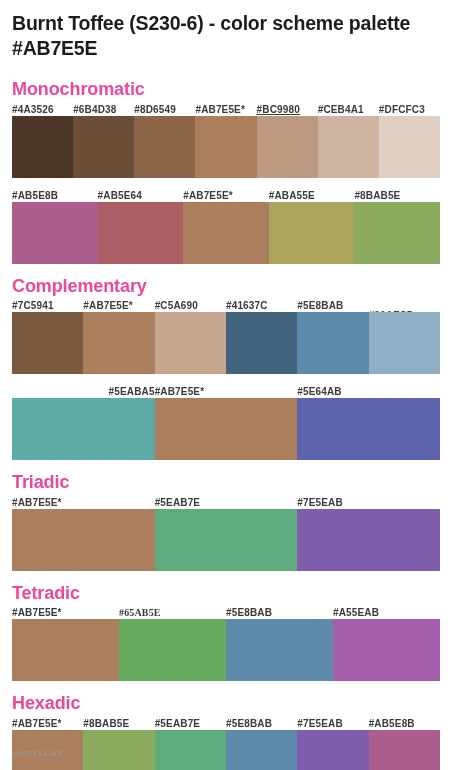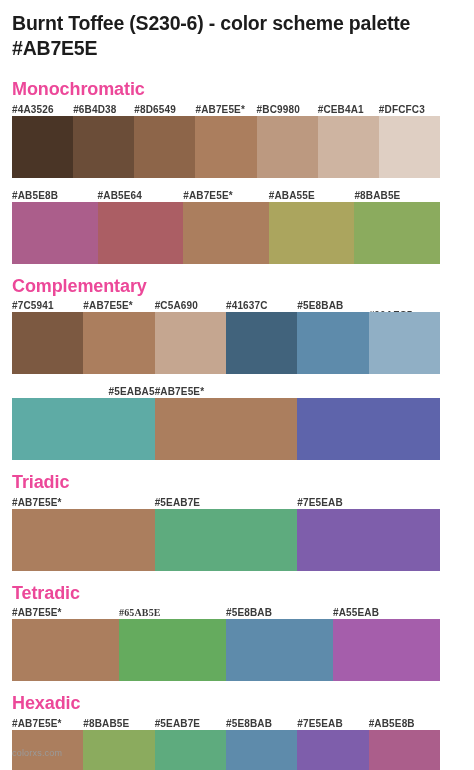--- a/index.html
+++ b/index.html
@@ -90,21 +90,21 @@
   <h1 class="title">Burnt Toffee (S230-6) - color scheme palette #AB7E5E</h1>
 
   <div class="sections">
       <div class="section">
         <div class="section-title">Monochromatic</div>
         <div class="labels-row">
           <div class="swatch-label" style="width: 14.2857%;">#4A3526</div>
           <div class="swatch-label" style="width: 14.2857%;">#6B4D38</div>
           <div class="swatch-label" style="width: 14.2857%;">#8D6549</div>
           <div class="swatch-label" style="width: 14.2857%;">#AB7E5E*</div>
-          <div class="swatch-label" style="width: 14.2857%;">#BC9980</div>
+          <div class="swatch-label" style="width: 14.2857%; text-decoration: underline;">#BC9980</div>
           <div class="swatch-label" style="width: 14.2857%;">#CEB4A1</div>
           <div class="swatch-label" style="width: 14.2857%;">#DFCFC3</div>
         </div>
         <div class="band">
           <div class="swatch" style="width: 14.2857%; background: rgb(74, 53, 38);"></div>
           <div class="swatch" style="width: 14.2857%; background: rgb(107, 77, 56);"></div>
           <div class="swatch" style="width: 14.2857%; background: rgb(141, 101, 73);"></div>
           <div class="swatch" style="width: 14.2857%; background: rgb(171, 126, 94);"></div>
           <div class="swatch" style="width: 14.2857%; background: rgb(188, 153, 128);"></div>
           <div class="swatch" style="width: 14.2857%; background: rgb(206, 180, 161);"></div>
@@ -143,20 +143,21 @@
           <div class="swatch" style="width: 16.6667%; background: rgb(197, 166, 144);"></div>
           <div class="swatch" style="width: 16.6667%; background: rgb(65, 99, 124);"></div>
           <div class="swatch" style="width: 16.6667%; background: rgb(94, 139, 171);"></div>
           <div class="swatch" style="width: 16.6667%; background: rgb(144, 175, 197);"></div>
         </div>
       </div>
       <div class="section">
         <div class="labels-row">
           <div class="swatch-label" style="width: 33.3333%; text-align: right;">#5EABA5</div>
           <div class="swatch-label" style="width: 33.3333%;">#AB7E5E*</div>
+          <div class="swatch-label" style="width: 33.3333%;">#5E64AB</div>
         </div>
         <div class="band">
           <div class="swatch" style="width: 33.3333%; background: rgb(94, 171, 165);"></div>
           <div class="swatch" style="width: 33.3333%; background: rgb(171, 126, 94);"></div>
           <div class="swatch" style="width: 33.3333%; background: rgb(94, 100, 171);"></div>
         </div>
       </div>
       <div class="section">
         <div class="section-title">Triadic</div>
         <div class="labels-row">

